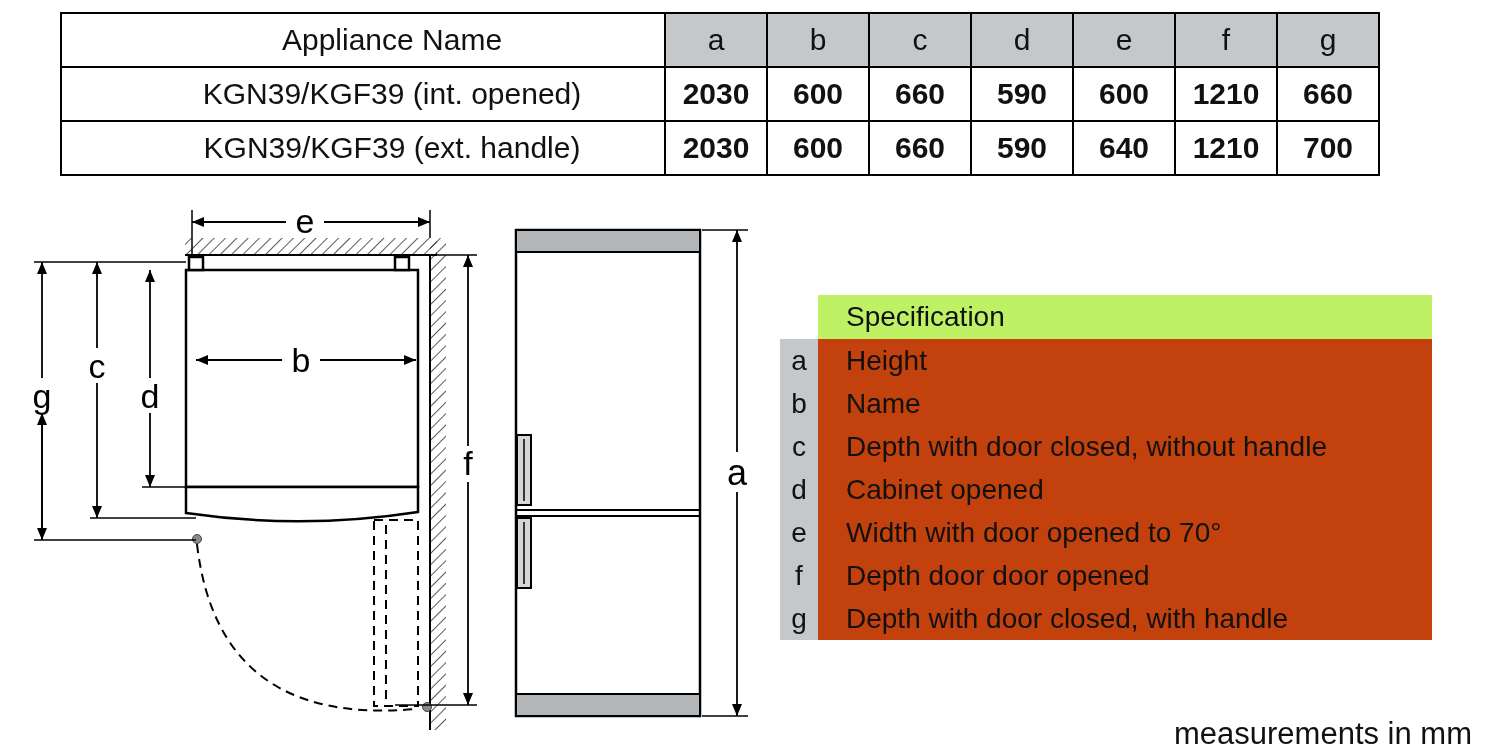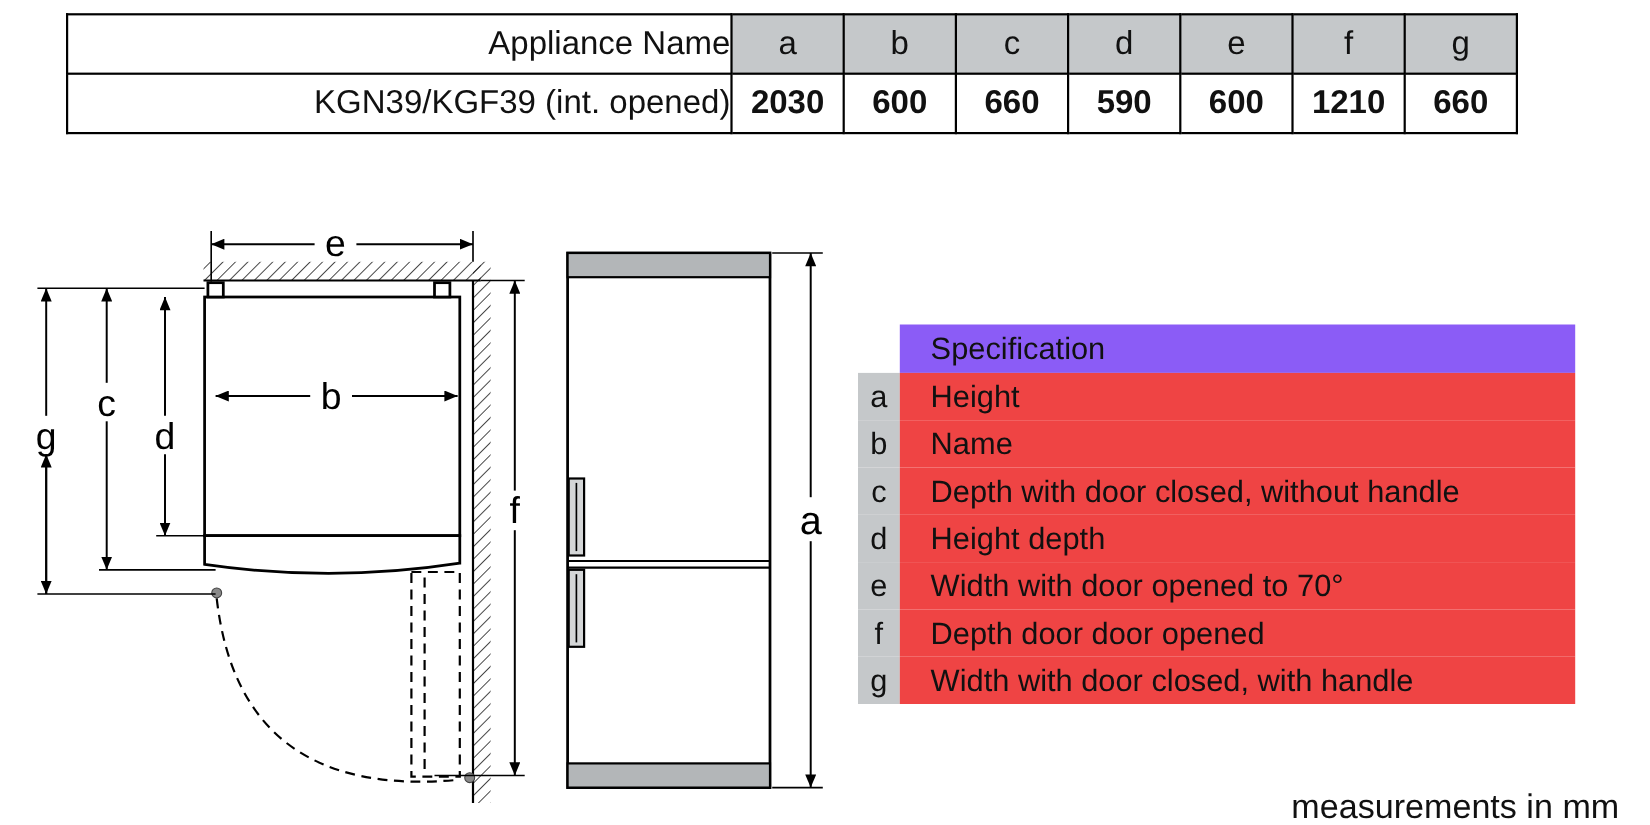--- a/index.html
+++ b/index.html
@@ -5,43 +5,43 @@
   * { margin:0; padding:0; box-sizing:border-box; }
   html,body { background:#ffffff; font-family:"Liberation Sans", sans-serif; }
   .sheet { position:relative; width:1500px; height:750px; background:#ffffff; overflow:hidden; color:#111; }
 
   
   .dim-table { position:absolute; left:60px; top:12px; border-collapse:collapse; table-layout:fixed; }
   .dim-table th, .dim-table td {
     border:2.5px solid #000; font-size:30px; font-weight:normal;
     text-align:center; height:54px; color:#111; background:#fff;
   }
-  .dim-table .name-col { width:604px; text-align:right; padding-left:58px; }
+  .dim-table .name-col { width:604px; text-align:center; padding-left:58px; }
   .dim-table th.letter-col { width:102px; background:#c5c8ca; }
   .dim-table td.value-col { width:102px;font-weight:bold; }
 
   
   .drawing { position:absolute; left:0; top:180px; }
   .drawing text { font-family:"Liberation Sans", sans-serif; font-size:34px; fill:#000; }
   .drawing text.dim-label-a { font-size:36px; }
   .outline { fill:#ffffff; stroke:#000; stroke-width:2.5; }
   .thin    { stroke:#000; stroke-width:1.5; fill:none; }
   .dimline { stroke:#000; stroke-width:1.8; fill:none; }
   .dashed  { stroke:#000; stroke-width:2; fill:none; stroke-dasharray:9 6; }
   .band    { fill:#b3b6b8; stroke:#000; stroke-width:2; }
   .handle  { fill:#d4d6d7; stroke:#000; stroke-width:2; }
 
   
   .legend { position:absolute; left:780px; top:295px; width:652px; font-size:28px; }
   .legend-row { display:flex; height:43px; }
   .legend-row.legend-header { height:44px; }
   .legend-key { width:38px; background:#c5c8ca; display:flex; align-items:center; justify-content:center; }
-  .legend-label { flex:1; background:#ef4444; display:flex; align-items:center; padding-left:28px; }
+  .legend-label { flex:1; background:#c2410c; display:flex; align-items:center; padding-left:28px; }
   .legend-header .legend-key { background:transparent; }
-  .legend-header .legend-label { background:#8b5cf6; }
+  .legend-header .legend-label { background:#bef264; }
 
   
   .footnote { position:absolute; right:28px; top:716px; font-size:31px; color:#111; }
 </style>
 </head>
 <body>
 
 <div class="sheet">
 
   <table class="dim-table">
@@ -61,20 +61,30 @@
       <tr>
         <td class="name-col">KGN39/KGF39 (int. opened)</td>
         <td class="value-col">2030</td>
         <td class="value-col">600</td>
         <td class="value-col">660</td>
         <td class="value-col">590</td>
         <td class="value-col">600</td>
         <td class="value-col">1210</td>
         <td class="value-col">660</td>
       </tr>
+      <tr>
+        <td class="name-col">KGN39/KGF39 (ext. handle)</td>
+        <td class="value-col">2030</td>
+        <td class="value-col">600</td>
+        <td class="value-col">660</td>
+        <td class="value-col">590</td>
+        <td class="value-col">640</td>
+        <td class="value-col">1210</td>
+        <td class="value-col">700</td>
+      </tr>
     </tbody>
   </table>
 
   <svg class="drawing" width="780" height="570" viewBox="0 0 780 570">
     <defs>
       <pattern id="hatch" width="8" height="8" patternUnits="userSpaceOnUse" patternTransform="rotate(45)">
         <line x1="0" y1="0" x2="0" y2="8" stroke="#000" stroke-width="1.3"></line>
       </pattern>
       <marker id="ah" markerWidth="13" markerHeight="10" refX="12" refY="5" orient="auto" markerUnits="userSpaceOnUse">
         <path d="M0,0 L12,5 L0,10 z" fill="#000"></path>
@@ -168,31 +178,31 @@
     <div class="legend-row">
       <div class="legend-key">b</div>
       <div class="legend-label">Name</div>
     </div>
     <div class="legend-row">
       <div class="legend-key">c</div>
       <div class="legend-label">Depth with door closed, without handle</div>
     </div>
     <div class="legend-row">
       <div class="legend-key">d</div>
-      <div class="legend-label">Height depth</div>
+      <div class="legend-label">Cabinet opened</div>
     </div>
     <div class="legend-row">
       <div class="legend-key">e</div>
       <div class="legend-label">Width with door opened to 70°</div>
     </div>
     <div class="legend-row">
       <div class="legend-key">f</div>
       <div class="legend-label">Depth door door opened</div>
     </div>
     <div class="legend-row">
       <div class="legend-key">g</div>
-      <div class="legend-label">Width with door closed, with handle</div>
+      <div class="legend-label">Depth with door closed, with handle</div>
     </div>
   </div>
 
   <div class="footnote">measurements in mm</div>
 
 </div>
 
 </body></html>

